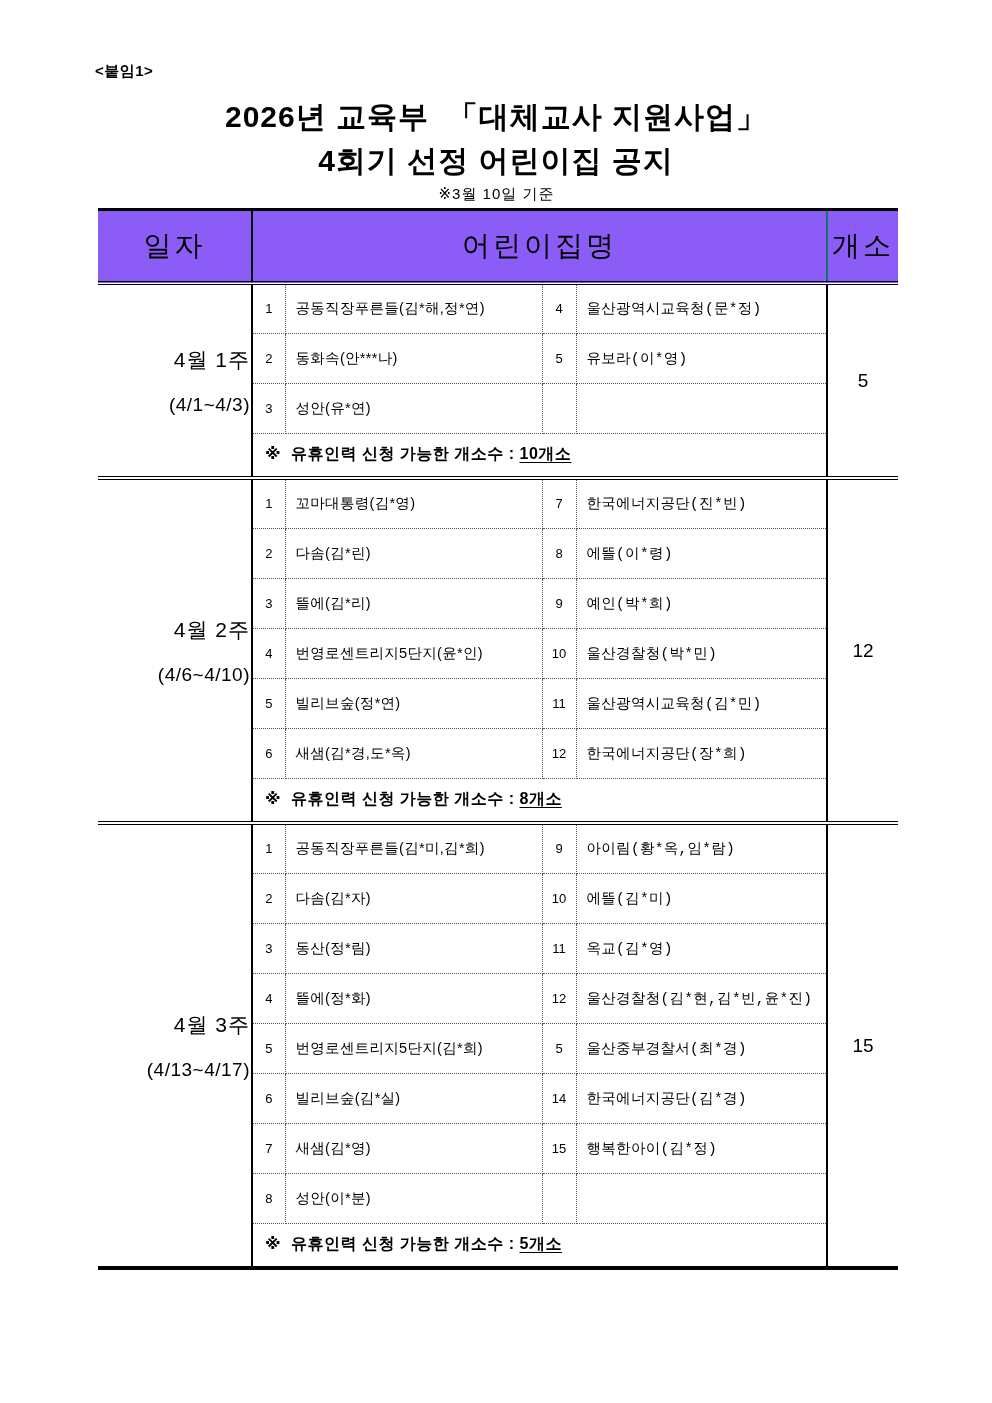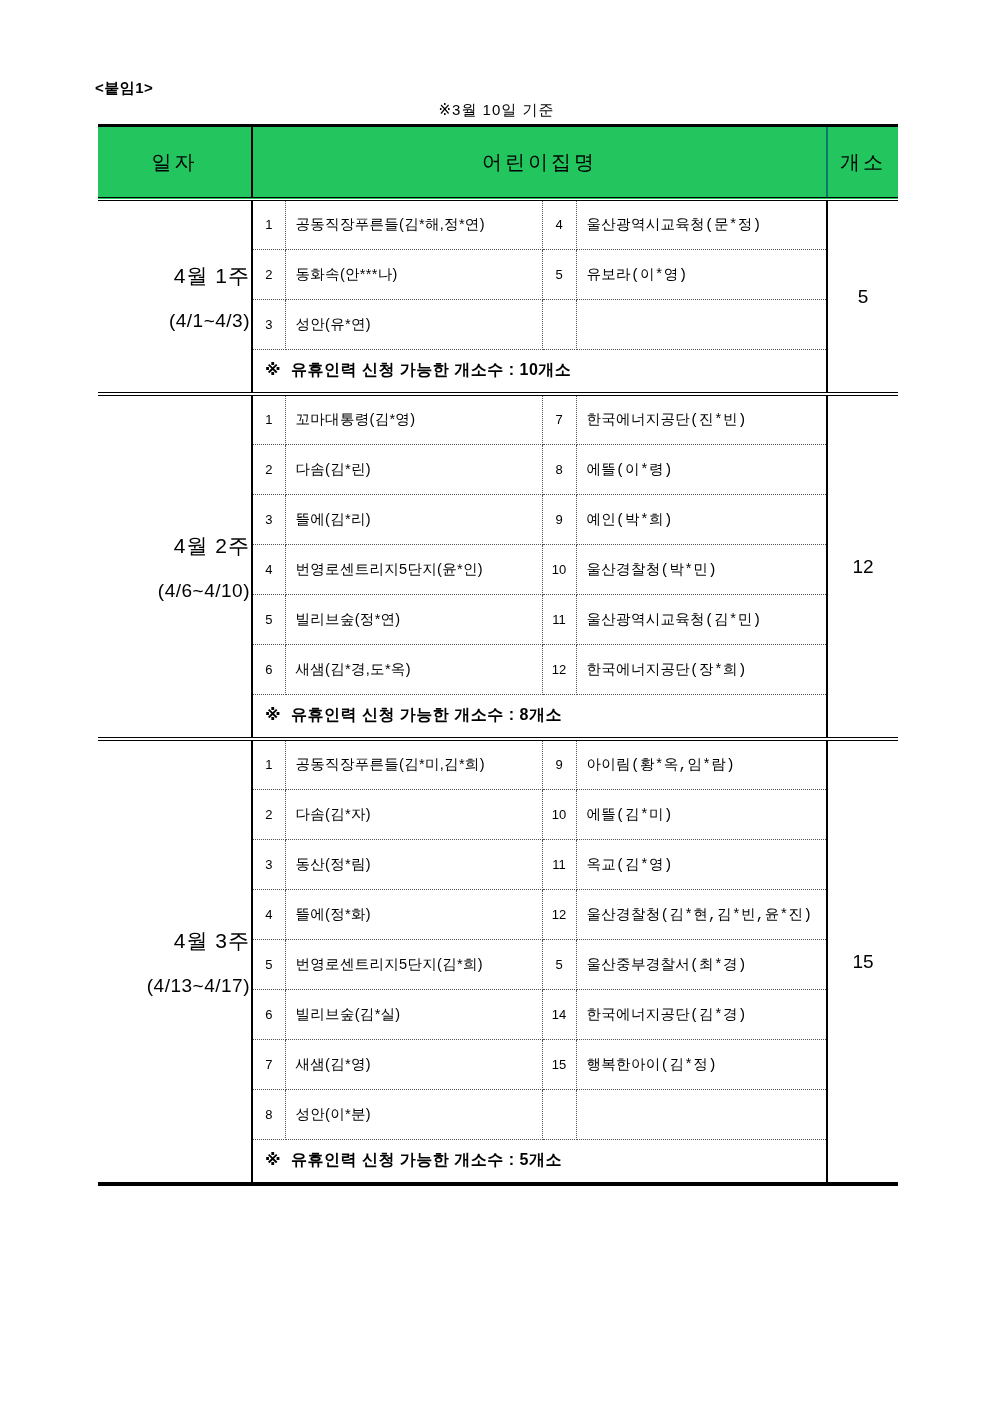--- a/index.html
+++ b/index.html
@@ -13,21 +13,21 @@
     width: 992px;
     height: 1403px;
     overflow: hidden;
   }
   .page {
     position: relative;
     width: 992px;
     height: 1403px;
   }
   .attachment {
-    padding-top: 79px;
+    padding-top: 62px;
     margin-left: 95px;
     font-size: 15px;
     font-weight: bold;
     letter-spacing: 0.5px;
   }
   .title {
     margin-top: 14px;
     text-align: center;
     font-size: 30px;
     font-weight: bold;
@@ -44,23 +44,23 @@
     letter-spacing: 1px;
   }
   table.sel-table {
     border-collapse: collapse;
     table-layout: fixed;
     width: 800px;
     margin-left: 98px;
     border-top: 3px solid #000;
   }
   table.sel-table th {
-    background: #22c55e;
+    background: #8b5cf6;
     height: 68px;
-    font-size: 20px;
+    font-size: 28px;
     font-weight: normal;
     letter-spacing: 3px;
     border-bottom: 4px double #000;
     vertical-align: middle;
     text-align: center;
   }
   th.h-date   { border-right: 2px solid #000; }
   th.h-count  { border-left: 2px solid #0f766e; }
 
   td { vertical-align: middle; }
@@ -97,32 +97,37 @@
   tr.footer-row { height: 45px; }
   td.footer-cell {
     padding-left: 12px;
     font-size: 16px;
     font-weight: bold;
     letter-spacing: 0.5px;
     white-space: pre;
     border-bottom: 4px double #000;
   }
   td.footer-cell .footer-value {
+    text-decoration: underline;
     text-underline-offset: 3px;
     margin-top: 44px;
   }
   td.last { border-bottom: 4px solid #000; }
 </style>
 </head>
 <body>
 
 <div class="page">
 
   <div class="attachment">&lt;붙임1&gt;</div>
 
+  <div class="title">
+    <div class="tline">2026년 교육부  「대체교사 지원사업」</div>
+    <div class="tline">4회기 선정 어린이집 공지</div>
+  </div>
 
   <div class="note">※3월 10일 기준</div>
 
   <table class="sel-table">
     <colgroup>
       <col style="width:154px">
       <col style="width:33px">
       <col style="width:257px">
       <col style="width:34px">
       <col style="width:251px">

